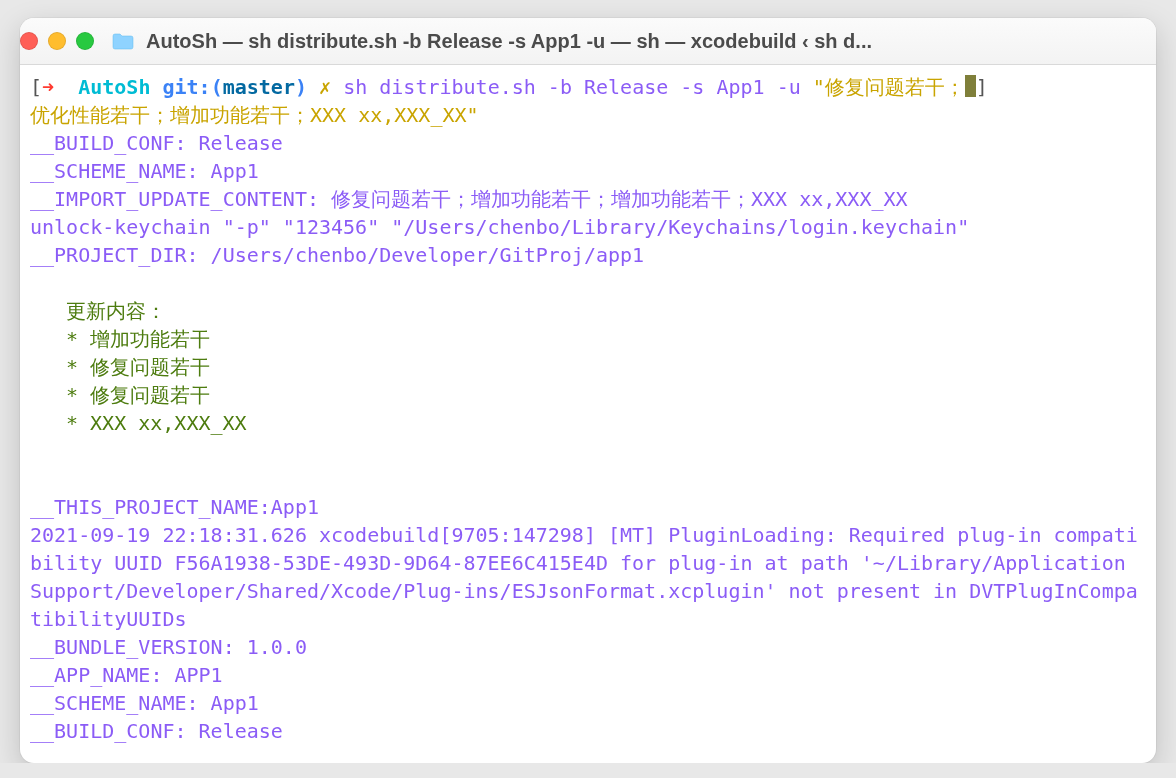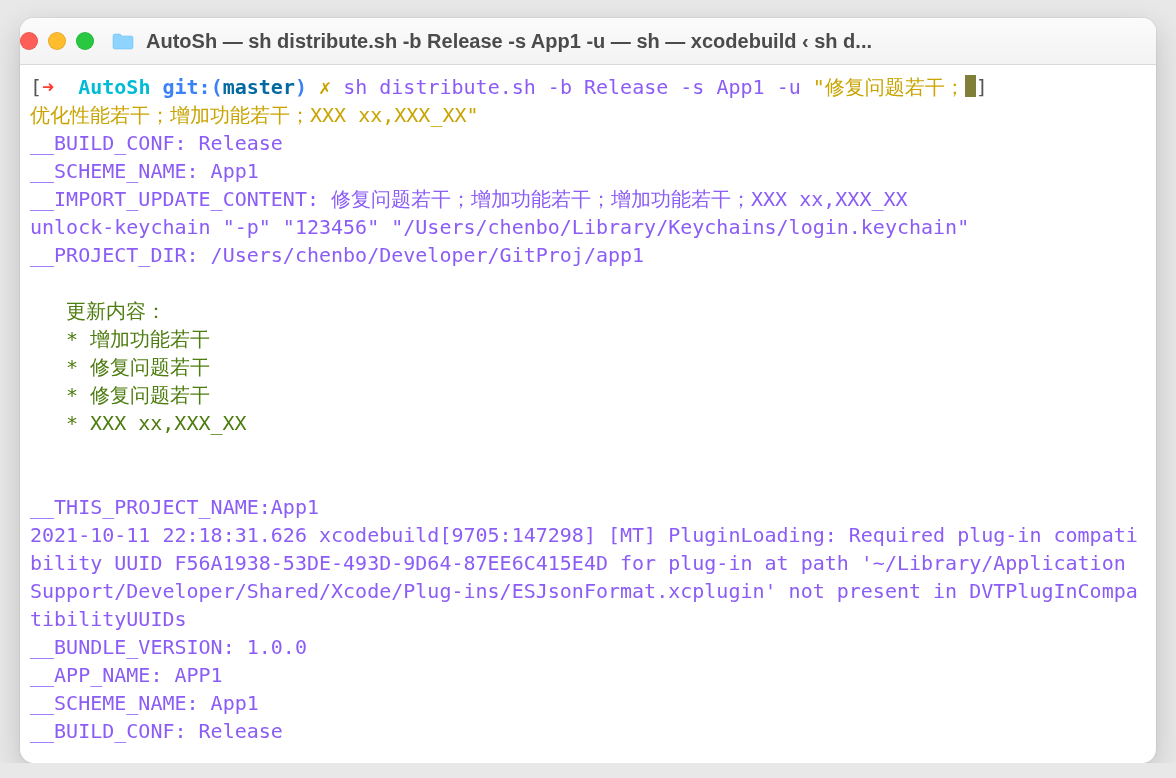--- a/index.html
+++ b/index.html
@@ -109,19 +109,19 @@
 <span class="plain">__PROJECT_DIR: /Users/chenbo/Developer/GitProj/app1</span>
 
 <span class="green">更新内容：</span>
 <span class="green">* 增加功能若干</span>
 <span class="green">* 修复问题若干</span>
 <span class="green">* 修复问题若干</span>
 <span class="green">* XXX xx,XXX_XX</span>
 
 
 <span class="plain">__THIS_PROJECT_NAME:App1</span>
-<span class="plain">2021-10-11 22:18:31.626 xcodebuild[9705:147298] [MT] PluginLoading: Required plug-in compatibility UUID F56A1938-53DE-493D-9D64-87EE6C415E4D for plug-in at path '~/Library/Application Support/Developer/Shared/Xcode/Plug-ins/ESJsonFormat.xcplugin' not present in DVTPlugInCompatibilityUUIDs</span>
+<span class="plain">2021-09-19 22:18:31.626 xcodebuild[9705:147298] [MT] PluginLoading: Required plug-in compatibility UUID F56A1938-53DE-493D-9D64-87EE6C415E4D for plug-in at path '~/Library/Application Support/Developer/Shared/Xcode/Plug-ins/ESJsonFormat.xcplugin' not present in DVTPlugInCompatibilityUUIDs</span>
 <span class="plain">__BUNDLE_VERSION: 1.0.0</span>
 <span class="plain">__APP_NAME: APP1</span>
 <span class="plain">__SCHEME_NAME: App1</span>
 <span class="plain">__BUILD_CONF: Release</span></div>
 
 </div>
 
 </body></html>

